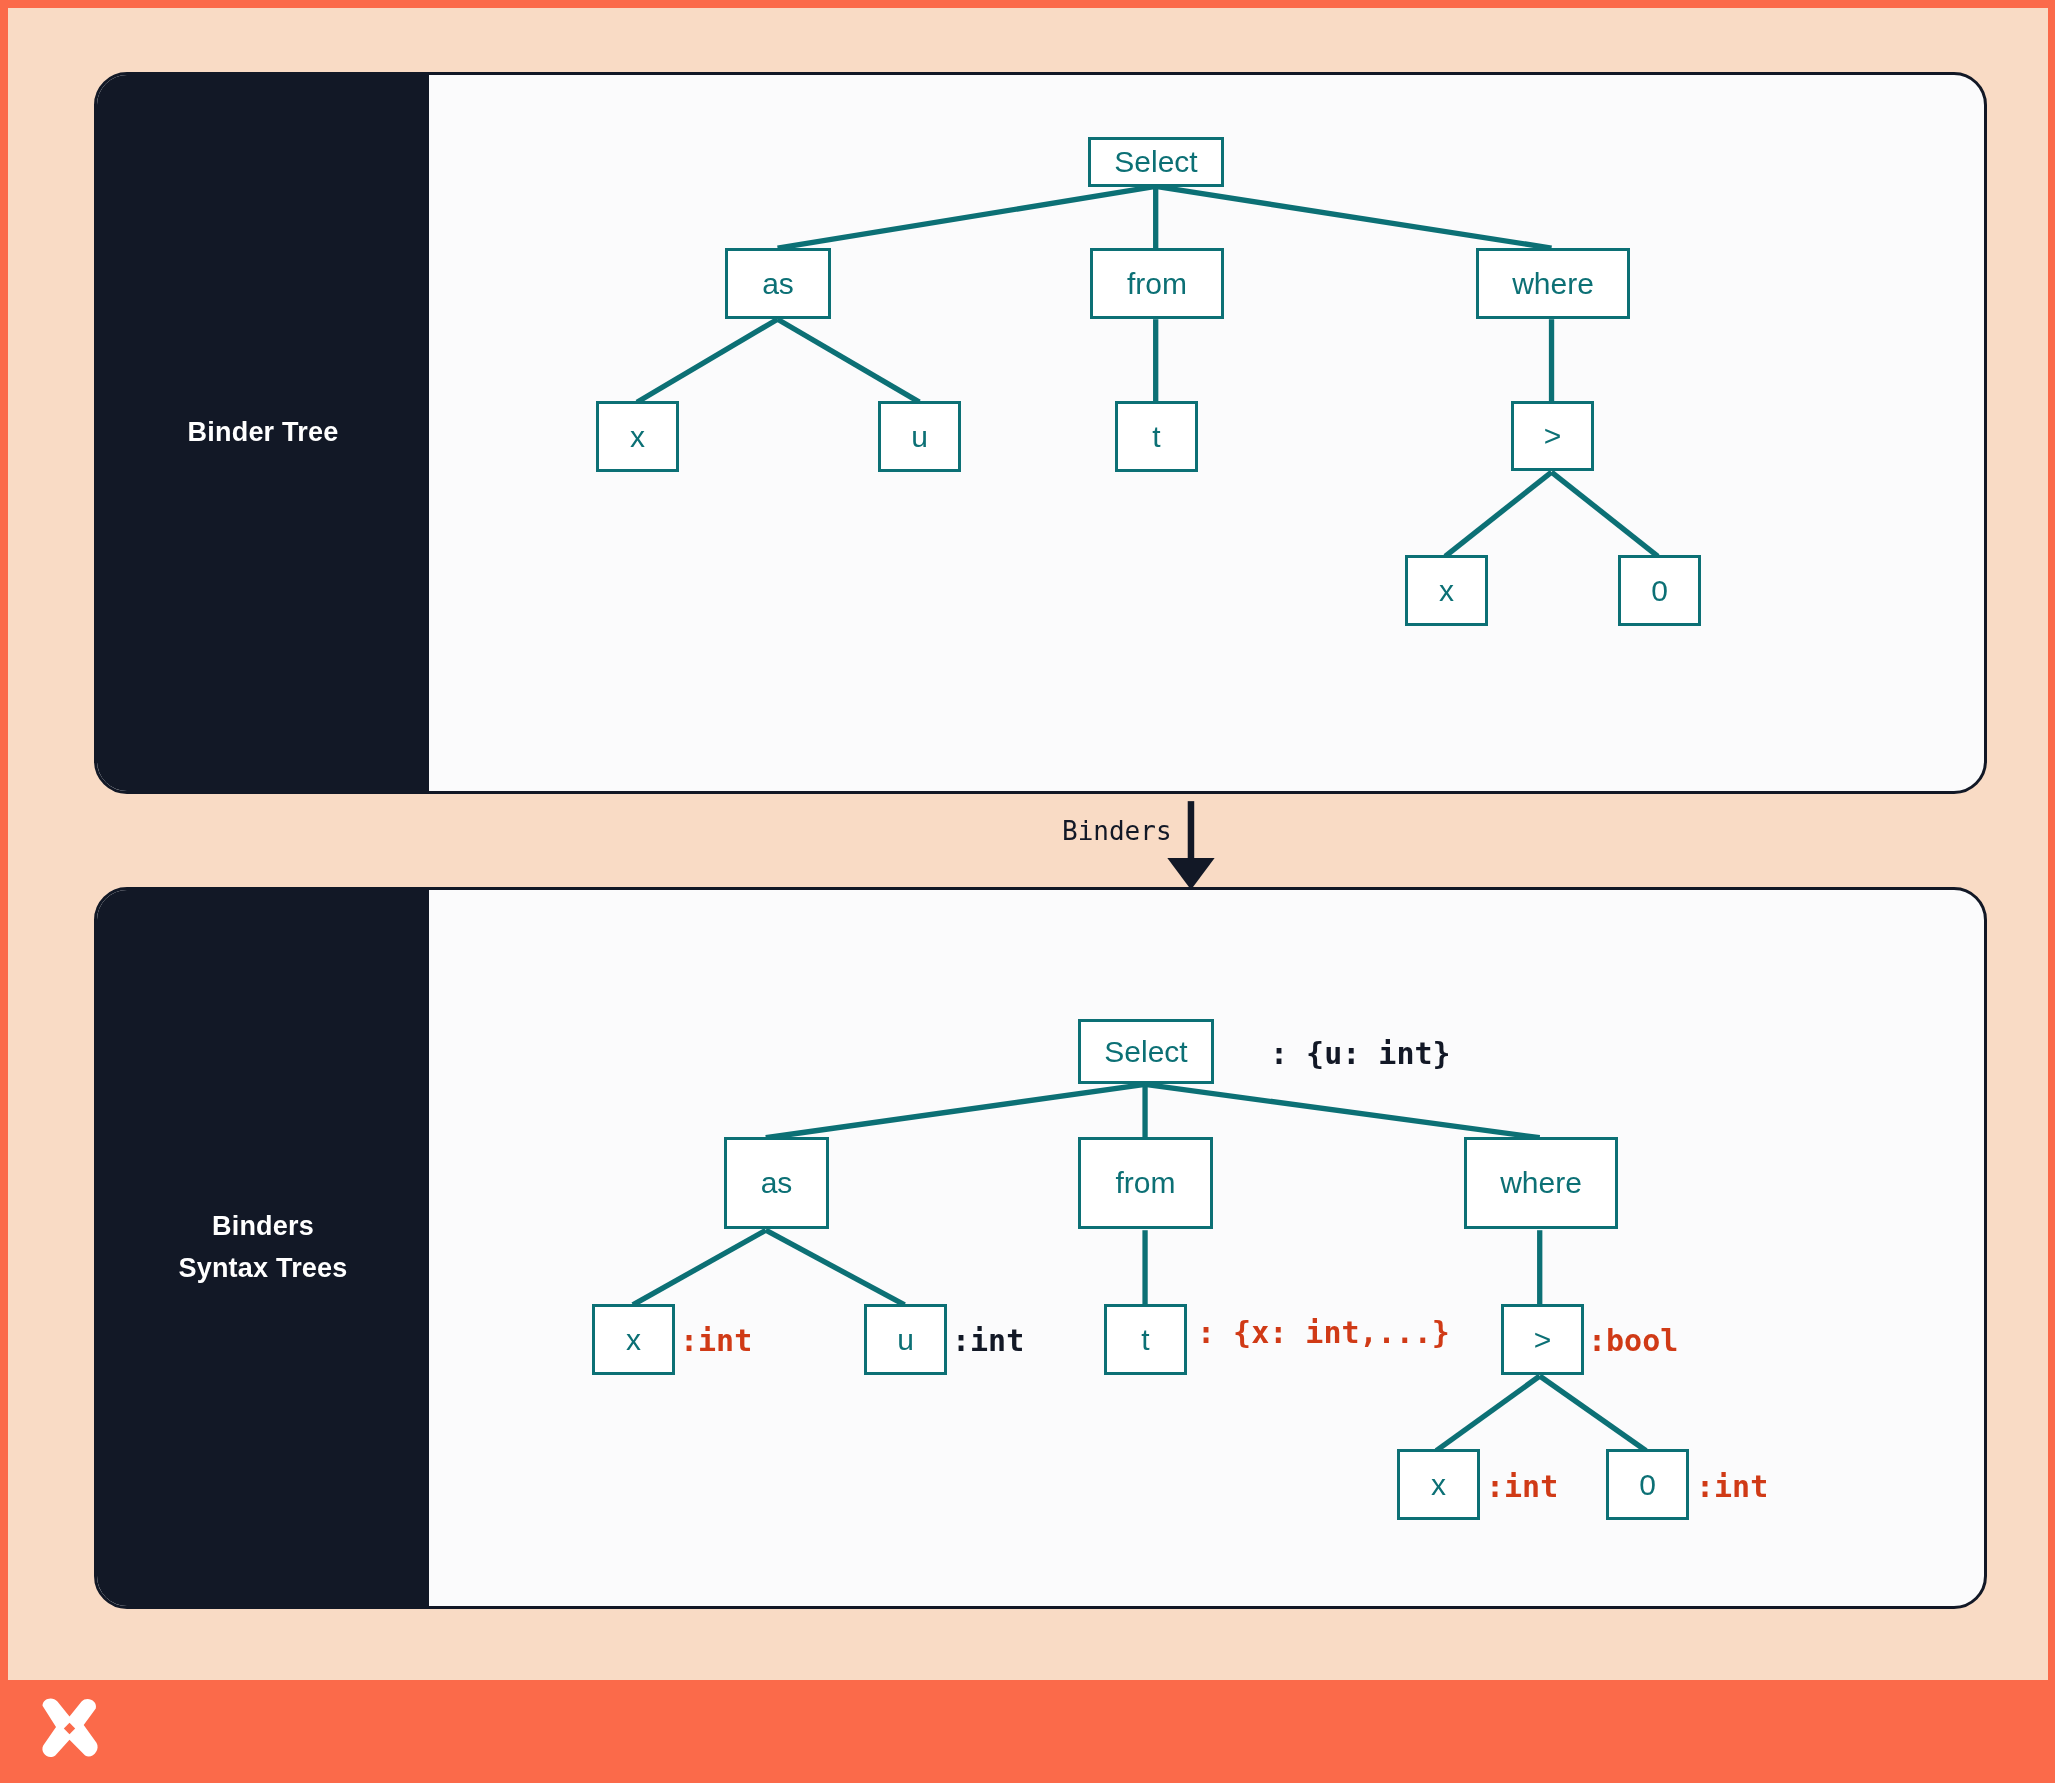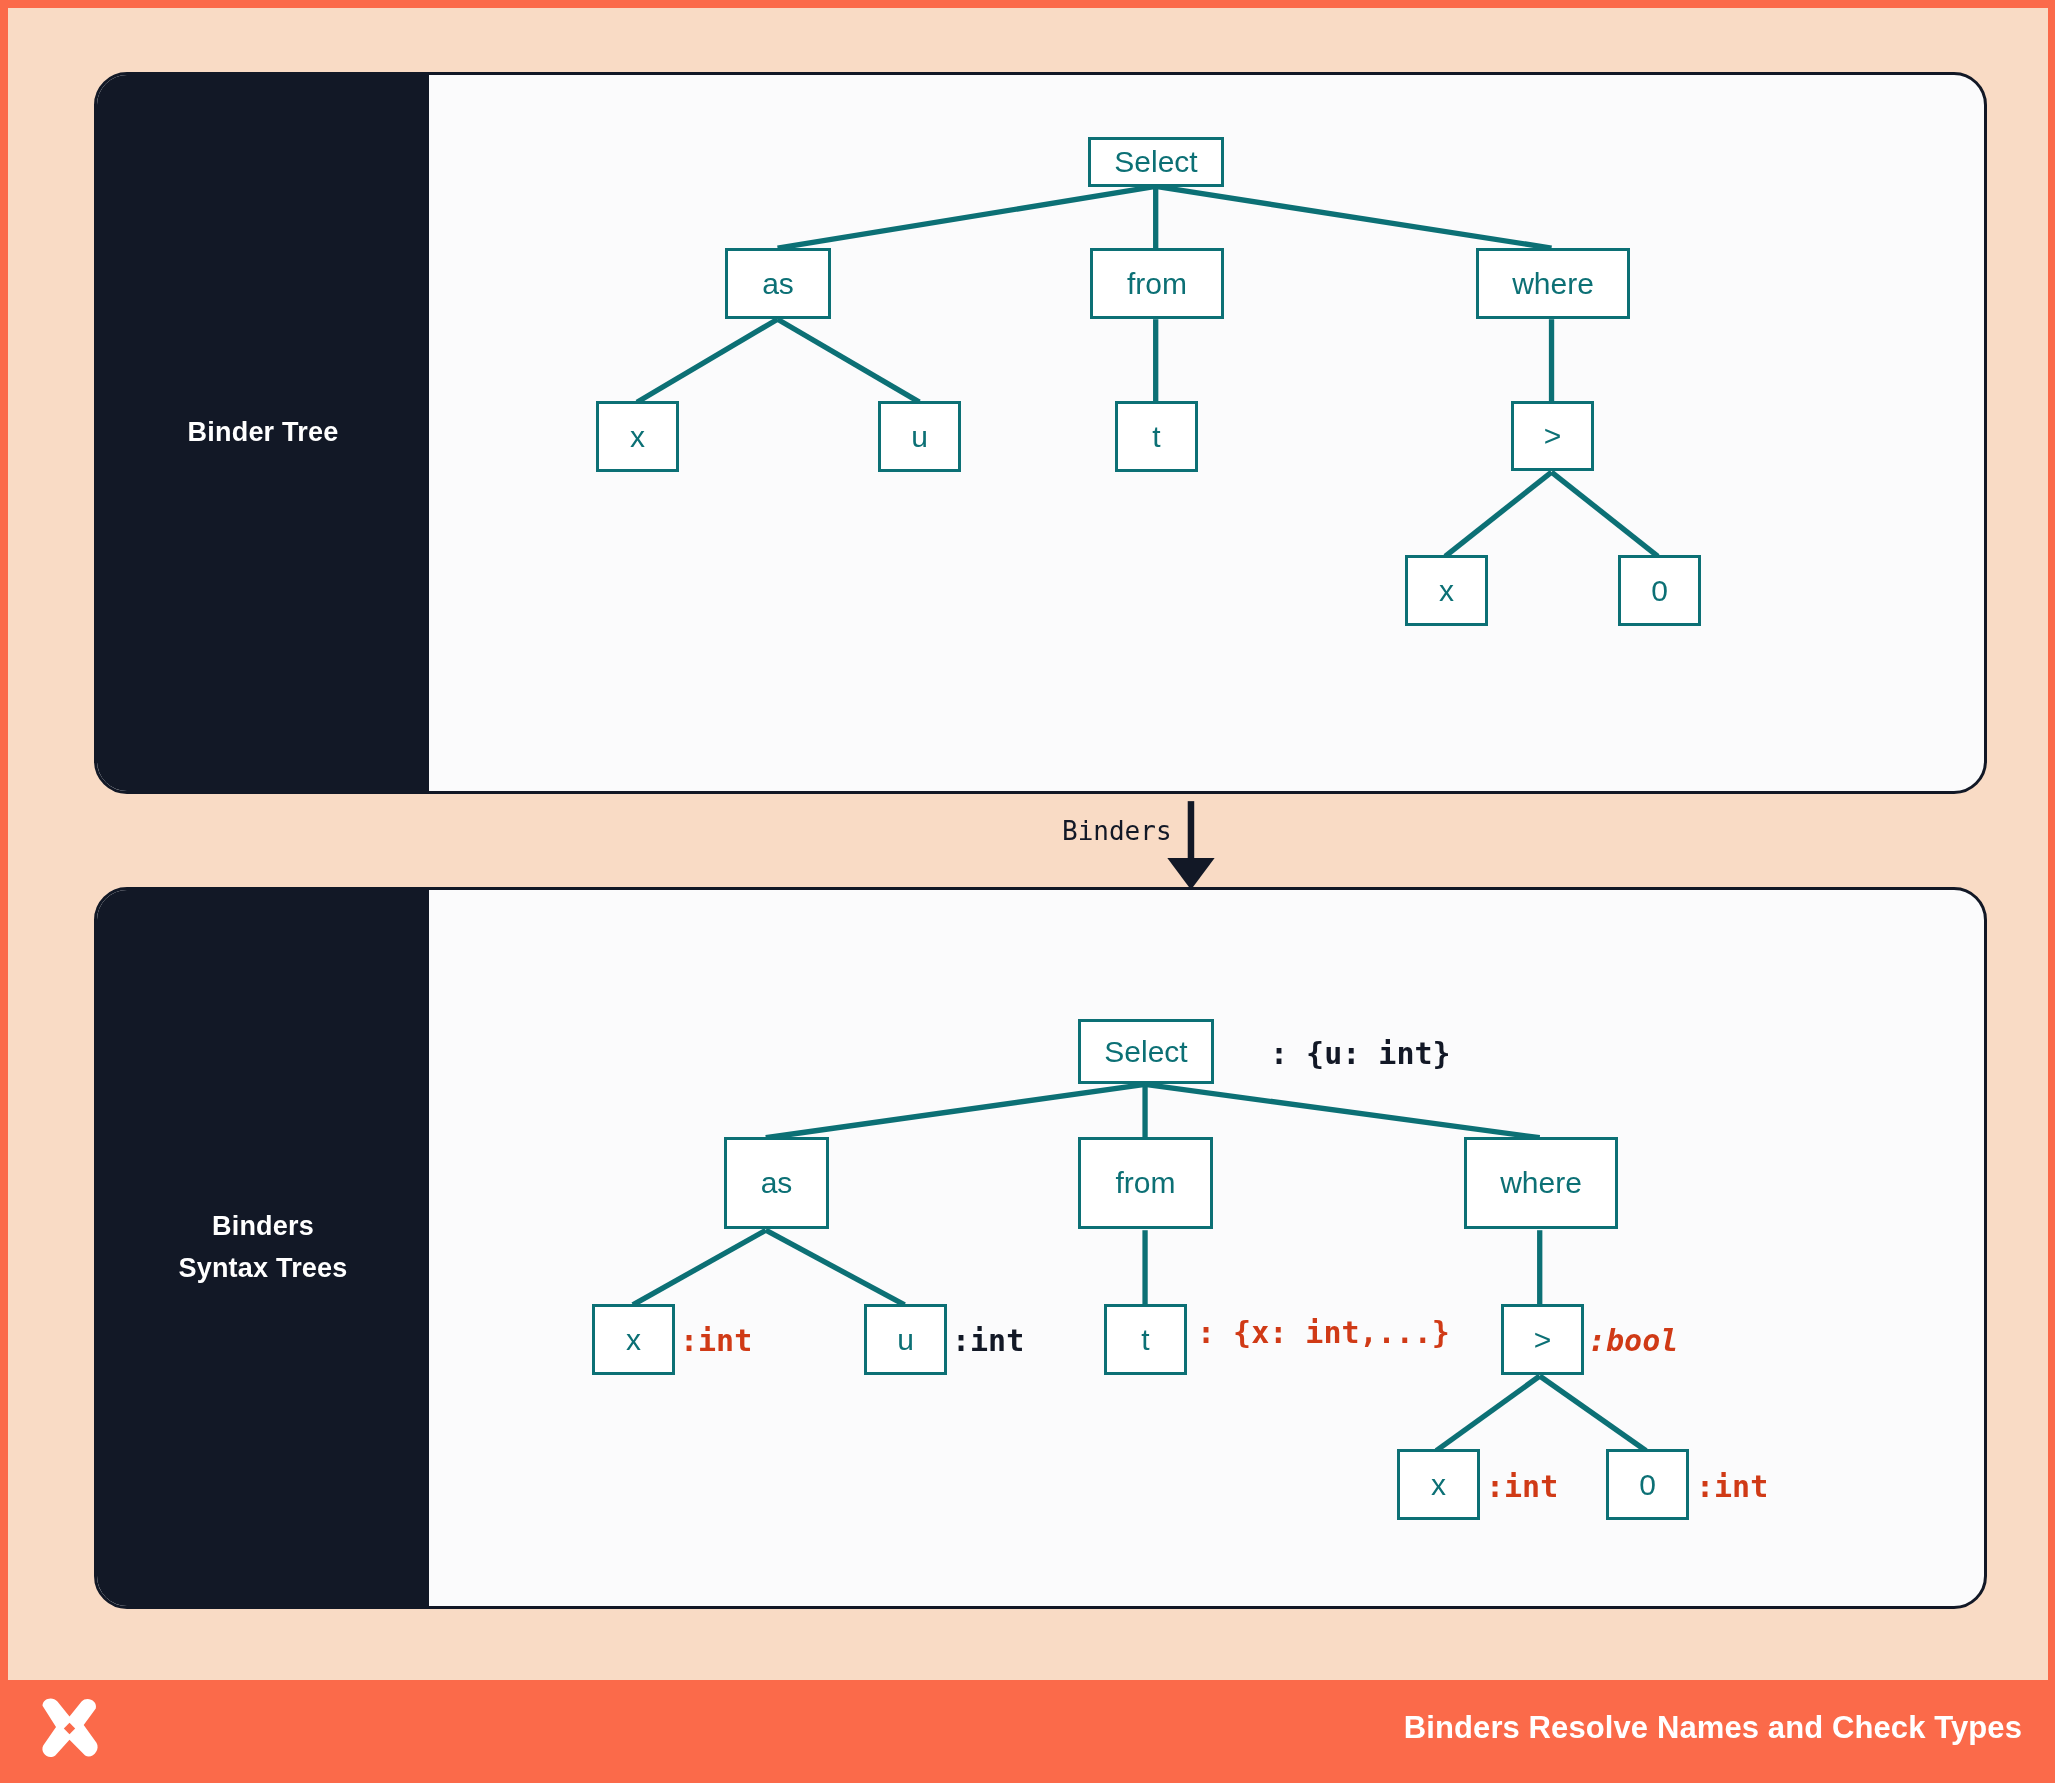--- a/index.html
+++ b/index.html
@@ -266,37 +266,36 @@
       <div class="annot dark" style="left:523px; top:436px;">:int</div>
 
       <div class="node" style="left:675px; top:414px; width:83px; height:71px;">
         <span>t</span>
       </div>
       <div class="annot red" style="left:768px; top:428px;">: {x: int,...}</div>
 
       <div class="node" style="left:1072px; top:414px; width:83px; height:71px;">
         <span>&gt;</span>
       </div>
-      <div class="annot red" style="left:1159px; top:436px;font-style:italic;">:bool</div>
+      <div class="annot red" style="left:1159px; top:436px;">:bool</div>
 
       <div class="node" style="left:968px; top:559px; width:83px; height:71px;">
         <span>x</span>
       </div>
       <div class="annot red" style="left:1057px; top:582px;">:int</div>
 
       <div class="node" style="left:1177px; top:559px; width:83px; height:71px;">
         <span>0</span>
       </div>
       <div class="annot red" style="left:1267px; top:582px;">:int</div>
     </div>
   </div>
 
   <div id="footer">
     <svg id="logo-mark" viewBox="0 0 100 100">
       <path d="M12 18 C12 8, 26 4, 33 12 L50 33 L67 12 C74 4, 90 10, 87 22 L70 45 L88 70
                C94 80, 82 94, 72 88 L50 66 L30 88 C20 95, 8 84, 13 74 L31 48 Z" fill="#ffffff"></path>
       <polygon points="50,42 58,50 50,58 42,50" fill="#FB6A4A"></polygon>
     </svg>
-    <div id="footer-title">Binders Resolve Names and Check Types</div>
   </div>
 
 </div>
 
 
 </body></html>

